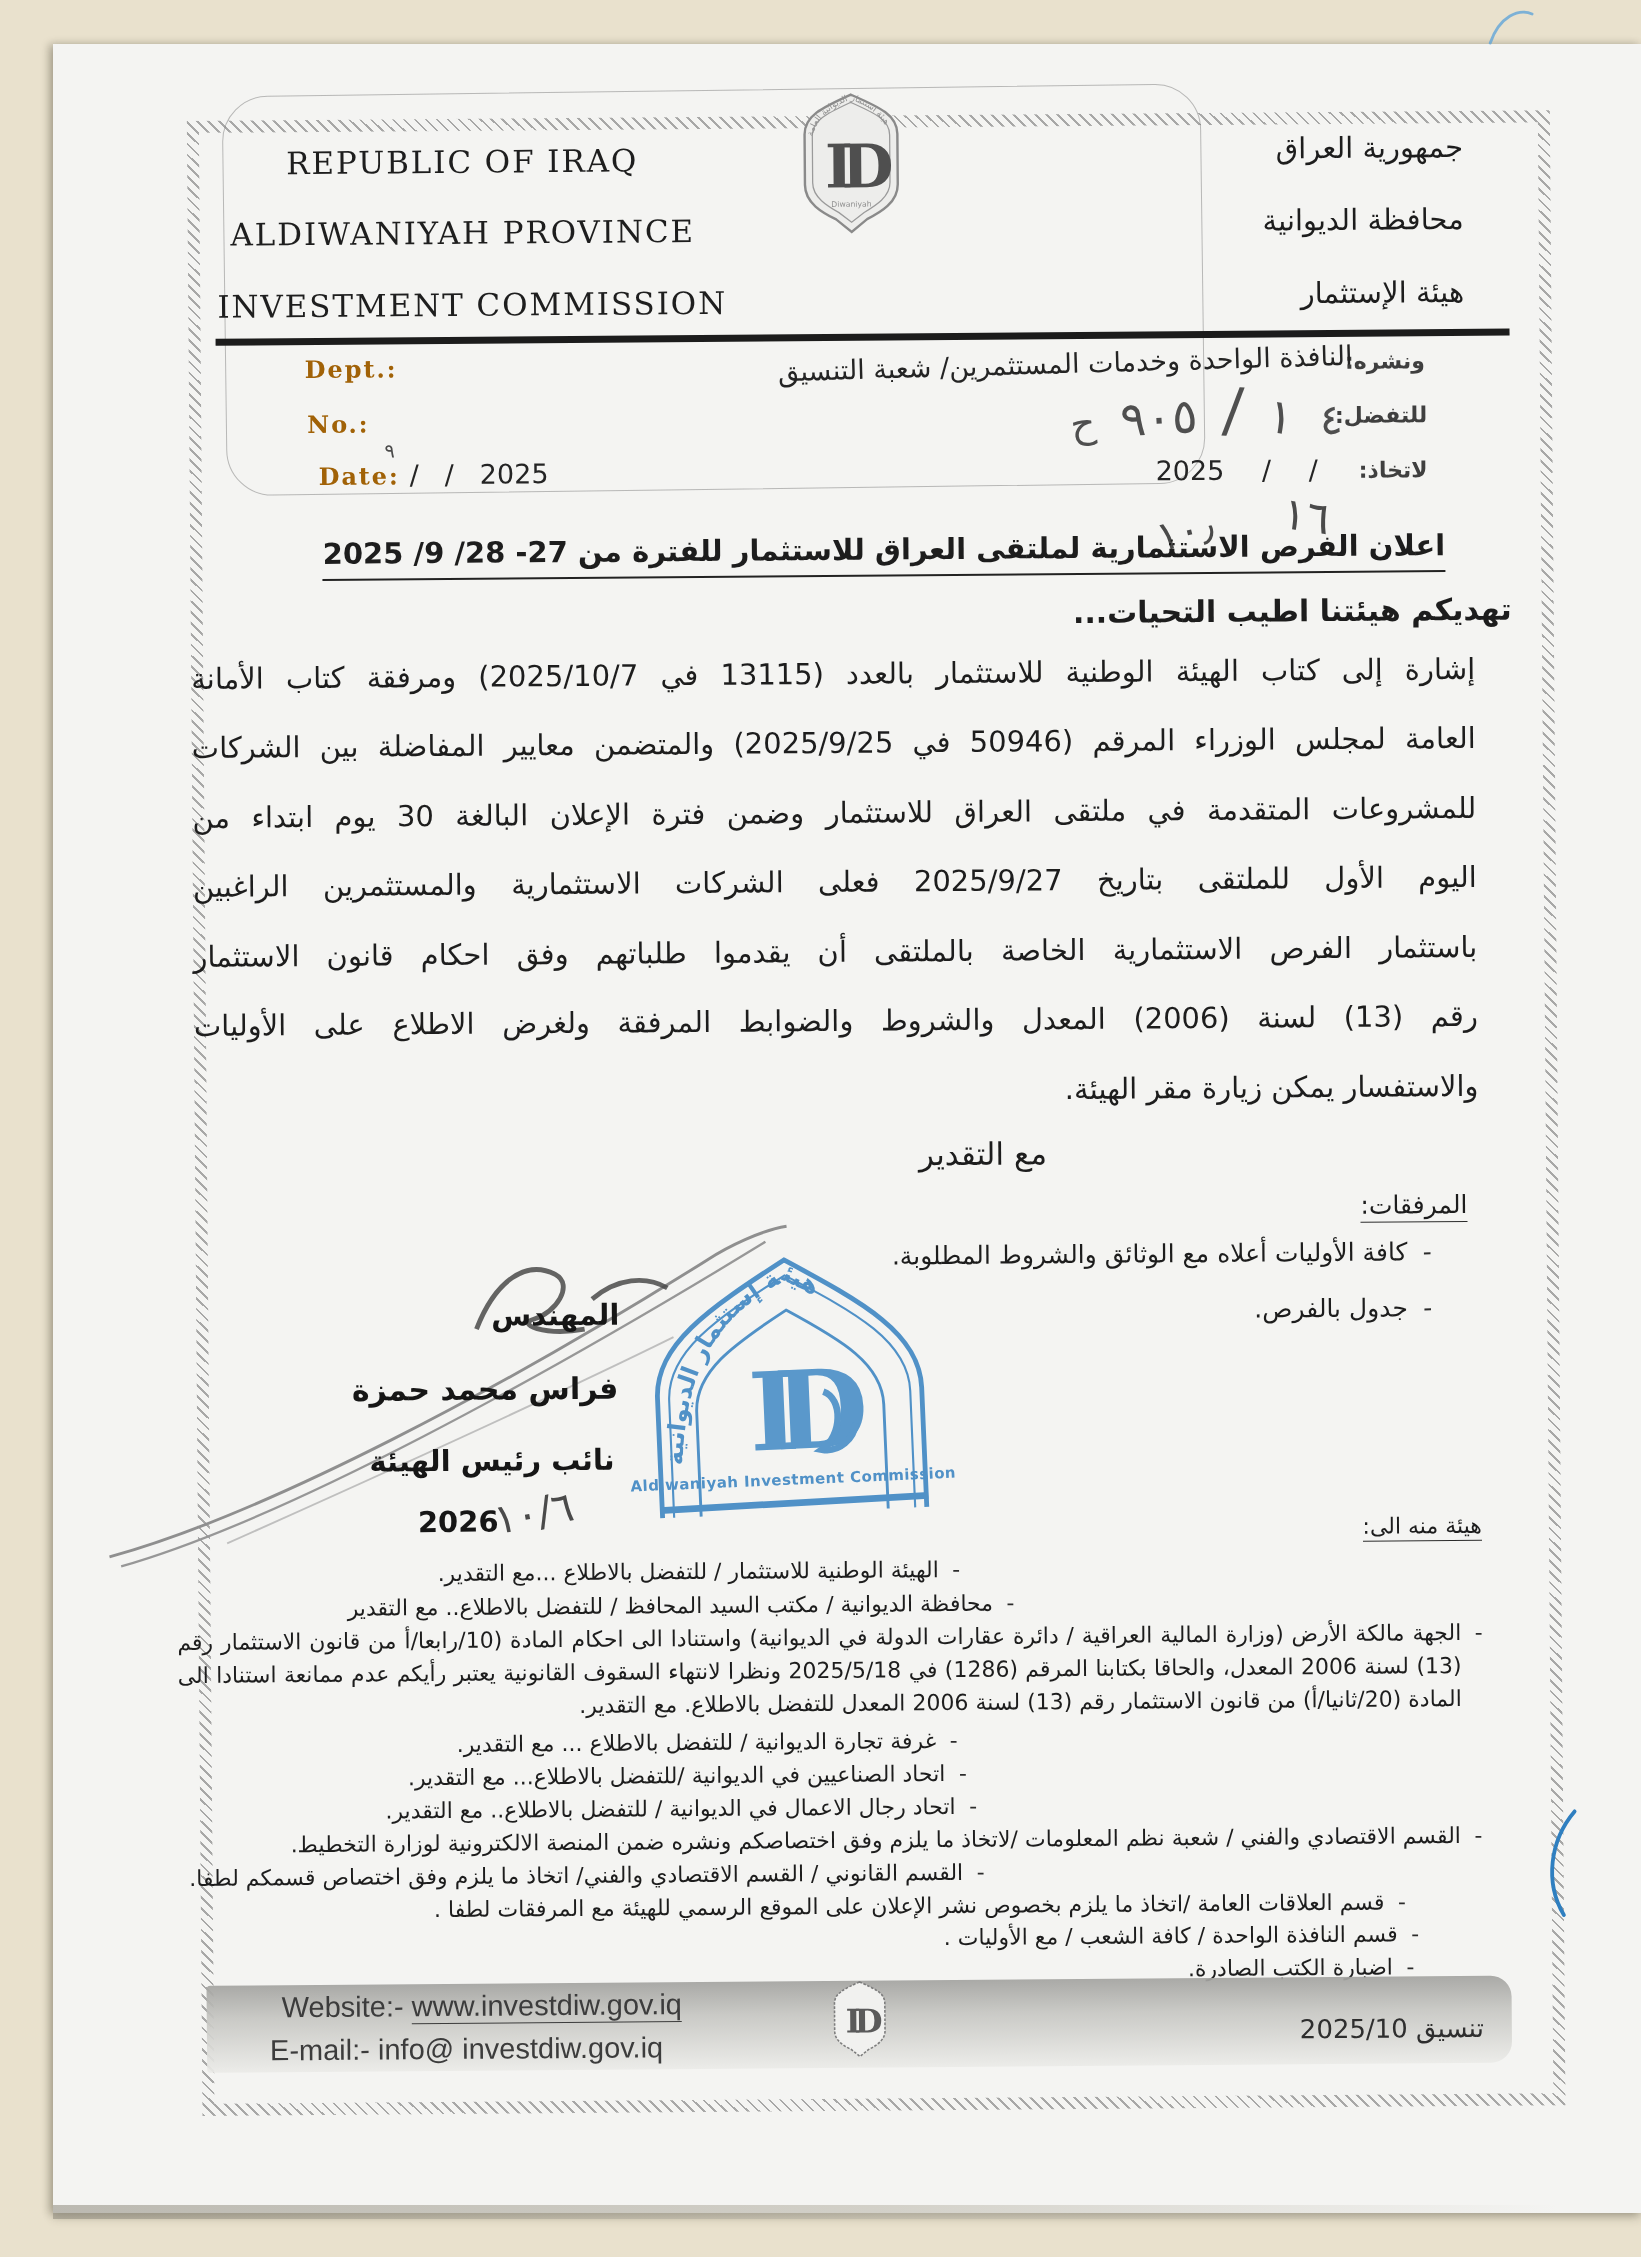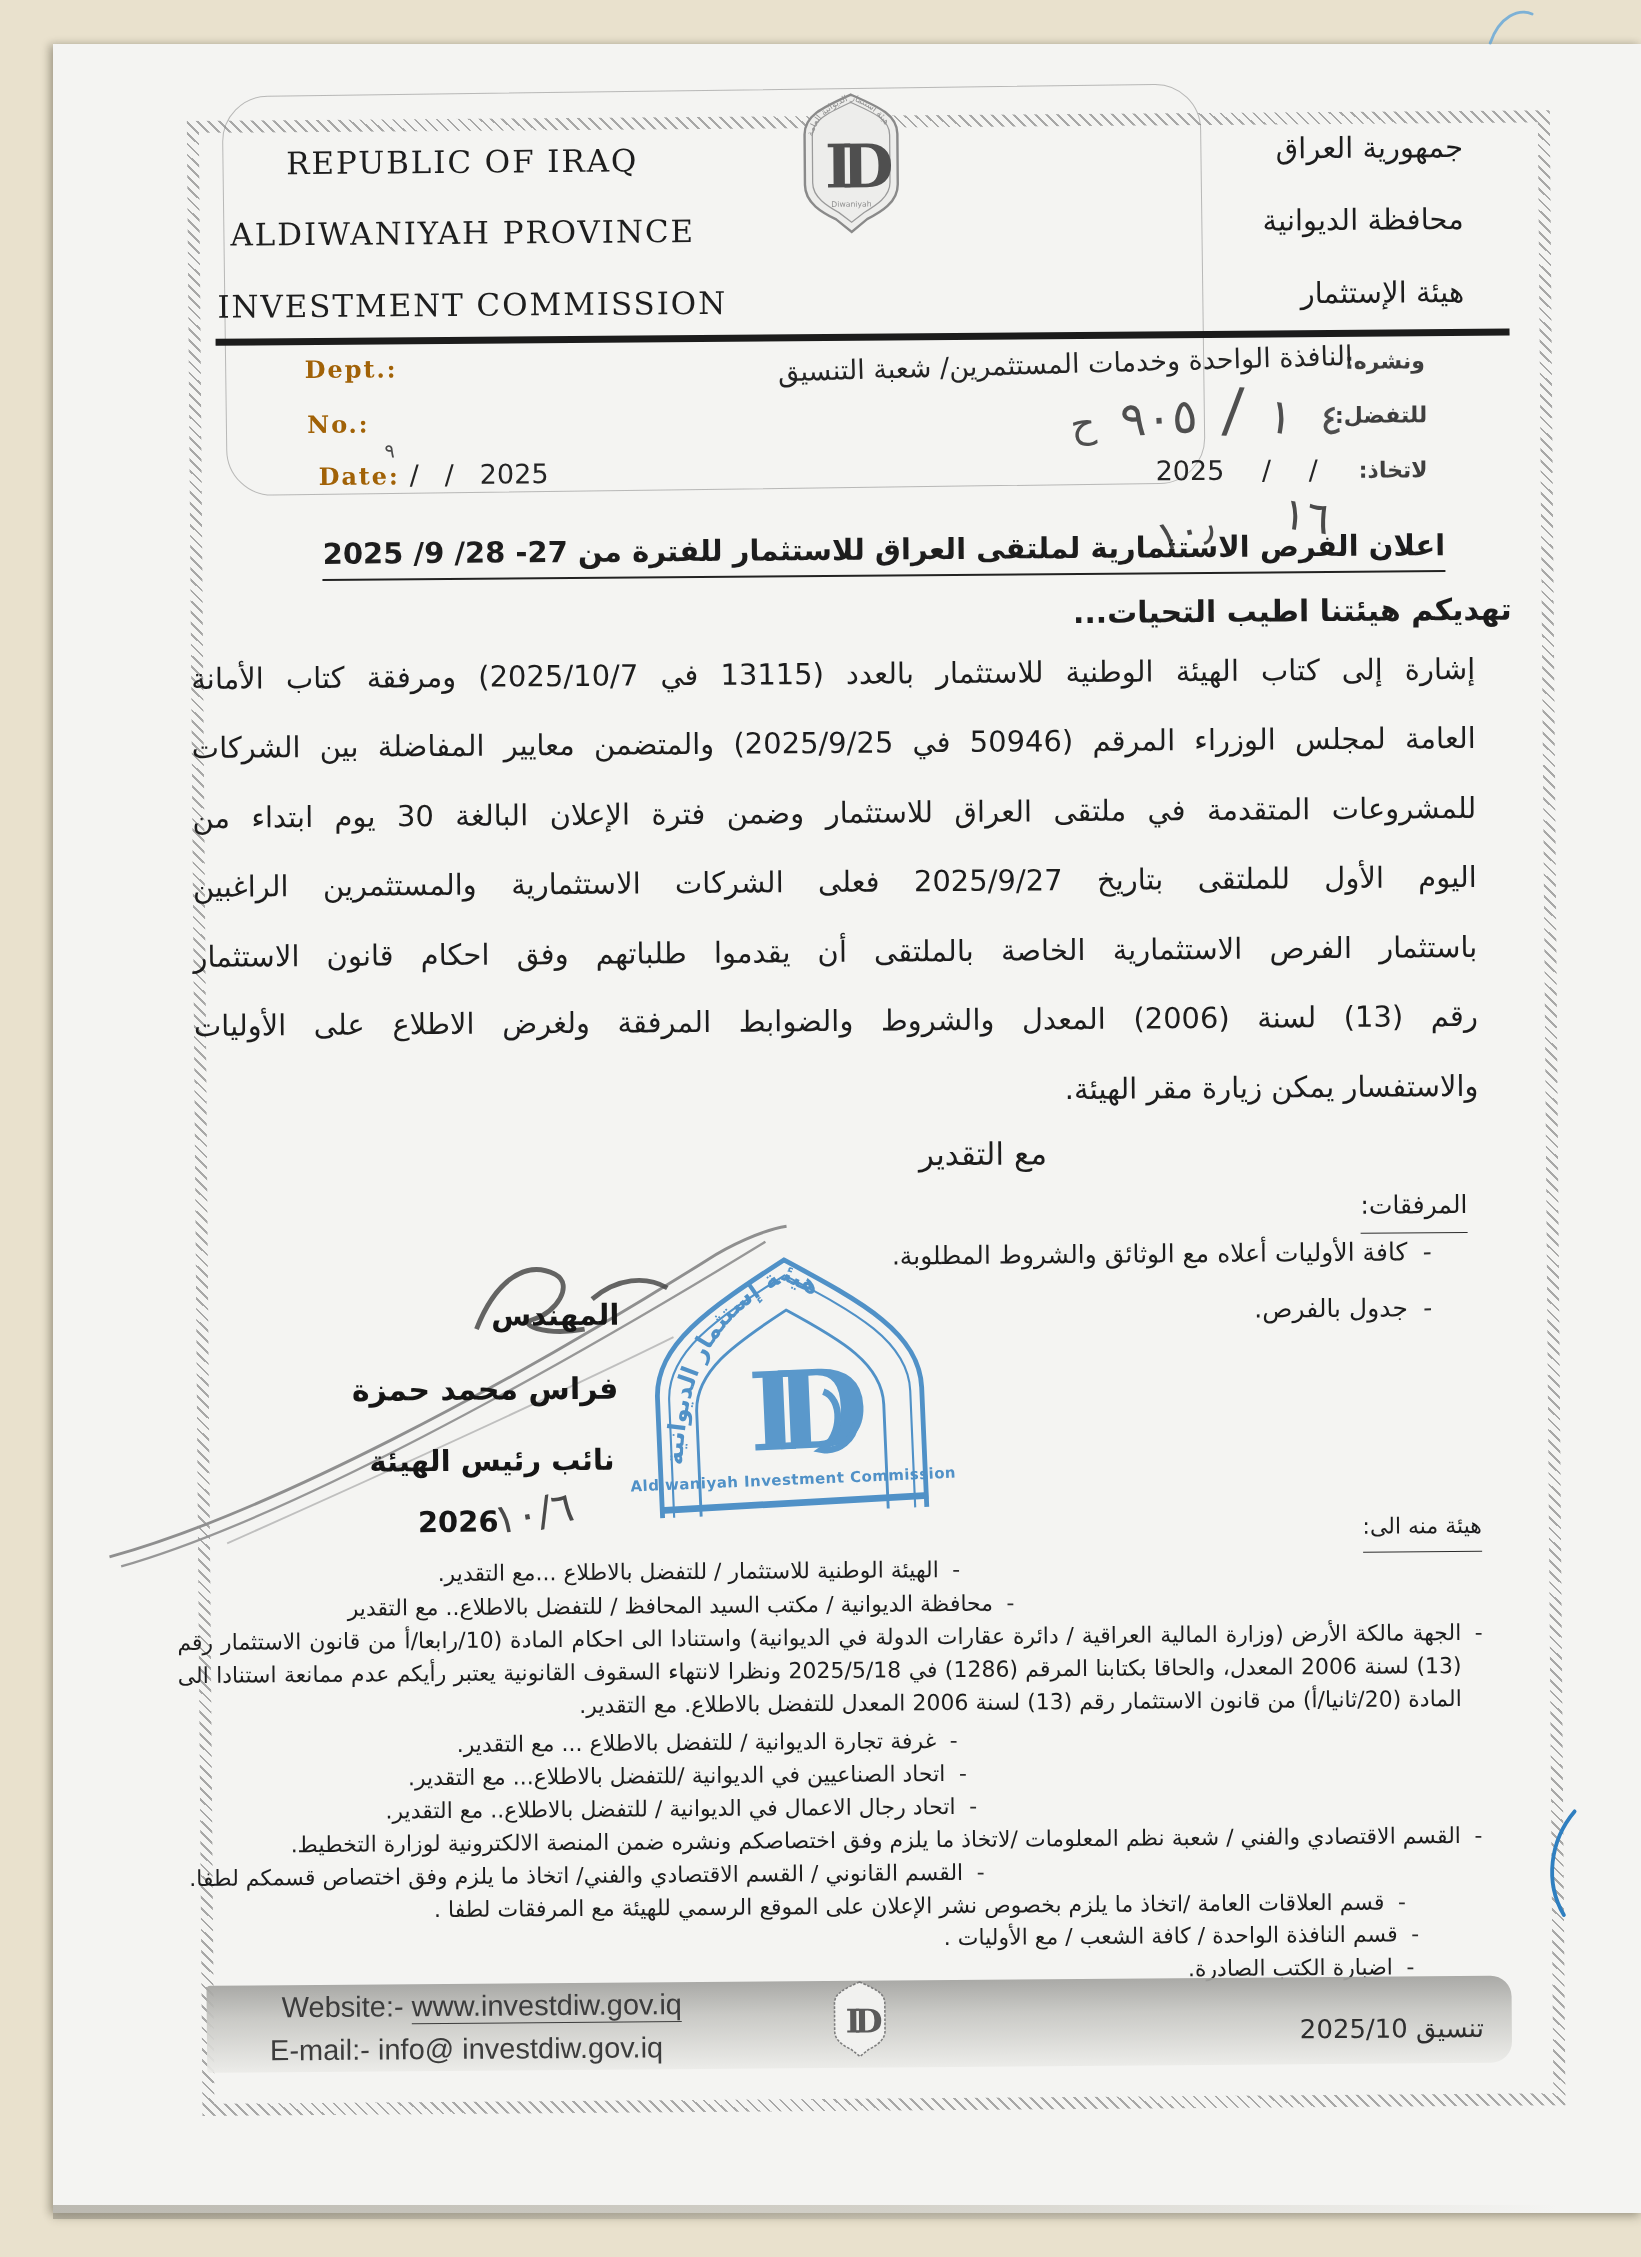--- a/index.html
+++ b/index.html
@@ -48,21 +48,21 @@
     right:193px;top:533px;font-size:29px;font-weight:bold;white-space:nowrap;
     border-bottom:2.9px solid #222;padding-bottom:7.7px;
   }
   .salutation{right:127px;top:597px;font-size:30px;font-weight:bold;white-space:nowrap;}
   .body-line{
     right:164px;width:1284px;height:70px;font-size:29px;
     text-align:justify;text-align-last:justify;white-space:nowrap0;
   }
   .body-line.last{text-align-last:right;}
   .closing{left:917px;top:1137px;font-size:31px;}
-  .u{border-bottom:1.9px solid #2b2b2b;padding-bottom:13px;}
+  .u{border-bottom:1.9px solid #2b2b2b;padding-bottom:2px;}
   .att-head{right:176px;top:1195px;font-size:25px;}
   .att-row{display:flex;direction:rtl;gap:15.4px;font-size:25px;}
   .copies-head{right:164px;top:1518px;font-size:22px;}
   .copies-row{display:flex;direction:rtl;gap:13.5px;font-size:22px;line-height:33px;}
   .copies-text{display:inline-block;}
   .copies-just{width:1284px;text-align:justify;}
   .dash{color:#2c2c2c;}
   .sig{font-weight:bold;color:#161616;}
   .footer-band{
     left:198px;top:1981px;width:1305px;height:87px;

